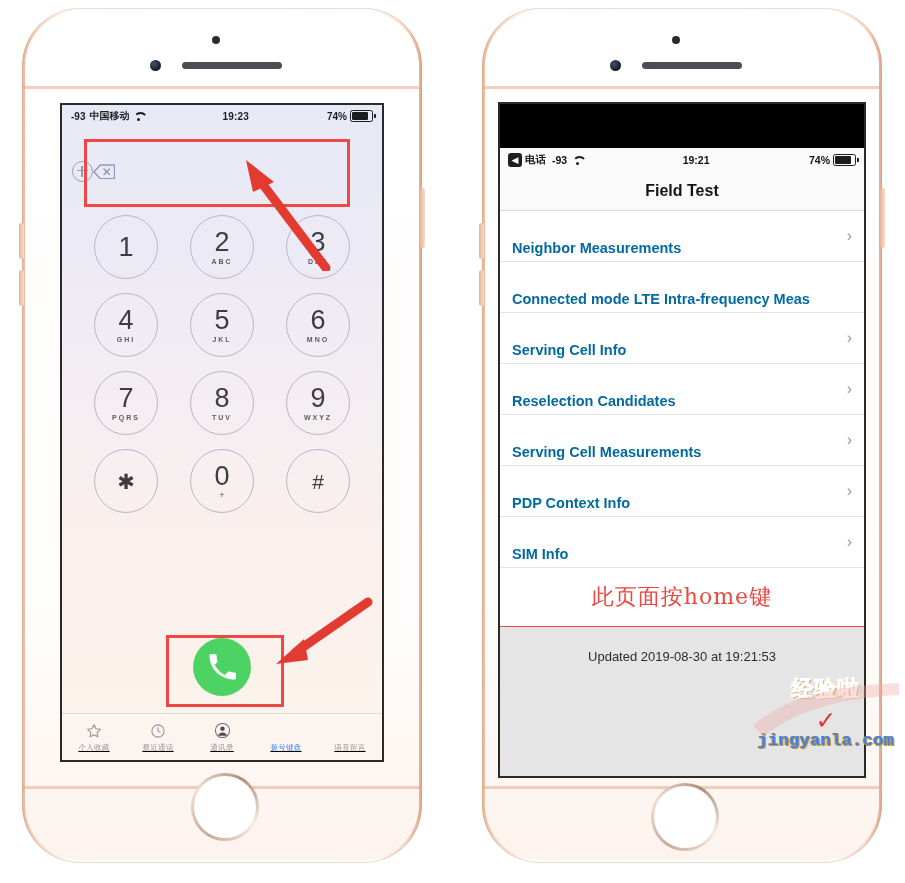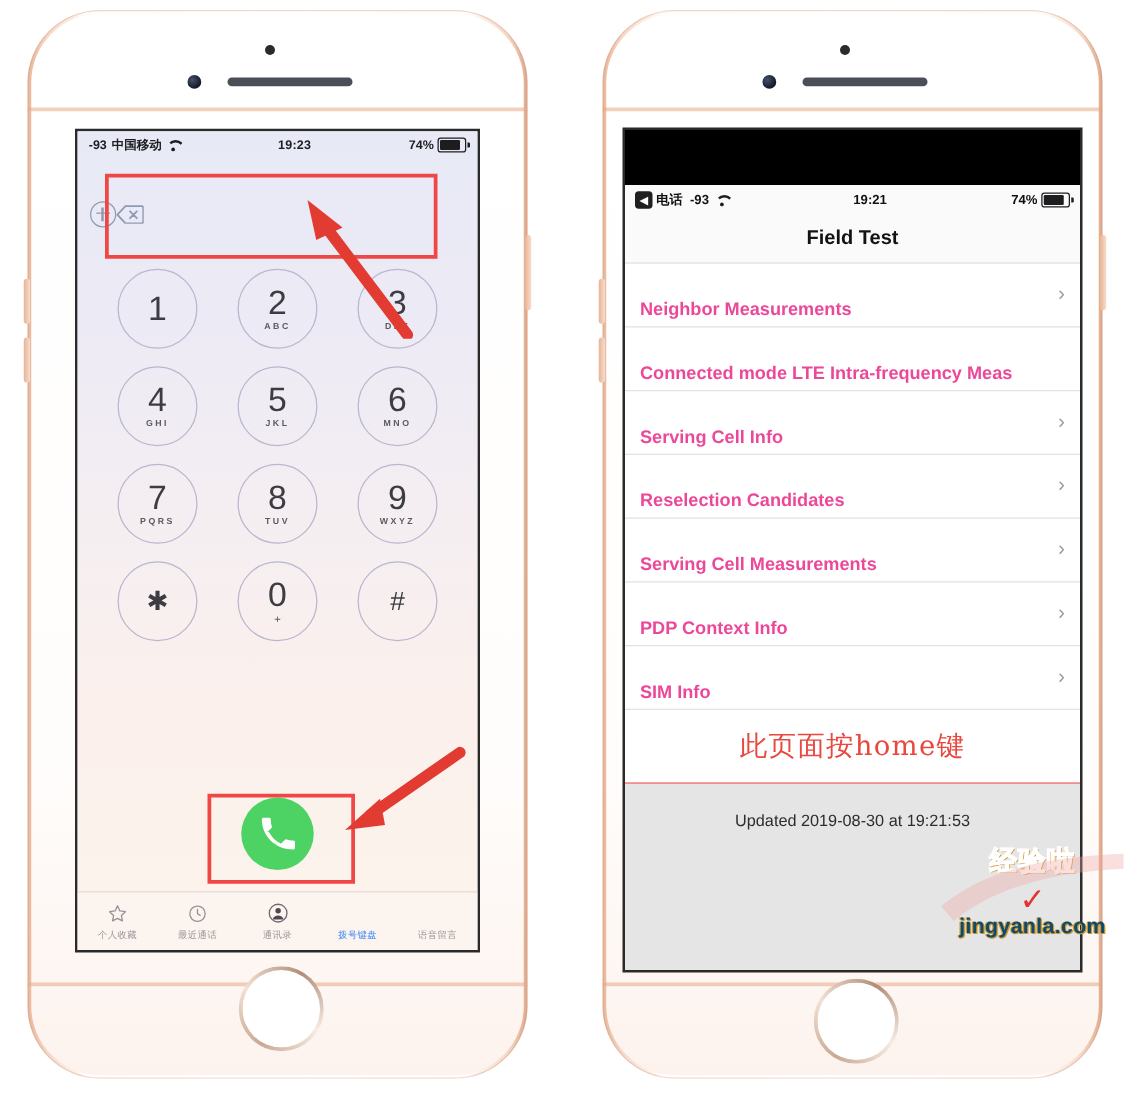--- a/index.html
+++ b/index.html
@@ -101,63 +101,63 @@
   .key .l{font-size:7px;letter-spacing:2px;color:#5a5a63;margin-top:2px;font-weight:700;}
   .key.sym .d{font-size:21px;}
   .key .zsub{font-size:9px;color:#5a5a63;line-height:1;margin-top:1px;}
 
   .callrow{height:92px;display:flex;align-items:center;justify-content:center;position:relative;}
   .callbtn{width:58px;height:58px;border-radius:50%;background:#4cd364;
     display:flex;align-items:center;justify-content:center;}
   .callbtn svg{width:30px;height:30px;}
 
   .tabbar{height:46px;display:flex;align-items:center;
-    border-top:1px solid rgba(0,0,0,.10);background:rgba(252,244,240,.55);}
+    border-top:1px solid rgba(0,0,0,.10);background:rgba(252,244,240,.55);text-decoration:underline;}
   .tab{flex:1;display:flex;flex-direction:column;align-items:center;gap:3px;}
   .tab .ti{height:19px;display:flex;align-items:center;justify-content:center;color:#9a9299;}
   .tab .tl{font-size:7.5px;color:#9b9399;letter-spacing:.3px;}
   .tab.active .tl{color:#3b86f7;}
 
   
   .fieldtest{position:absolute;inset:0;background:#fff;display:flex;flex-direction:column;}
   .blackbar{height:44px;background:#000;flex:0 0 auto;}
   .ft-status{height:24px;display:flex;align-items:center;padding:0 8px;
     font-size:10.5px;font-weight:700;color:#111;background:#fafafa;flex:0 0 auto;}
   .backchip{display:inline-flex;align-items:center;justify-content:center;
     width:14px;height:14px;border-radius:3px;background:#1f1f1f;color:#fff;
     font-size:9px;margin-right:3px;}
   .navbar{height:38px;display:flex;align-items:center;justify-content:center;
     background:#fafafa;border-bottom:1px solid #dcdcdc;flex:0 0 auto;}
   .navtitle{font-size:16px;font-weight:700;color:#131313;text-align:right;}
   .ftlist{flex:0 0 auto;background:#fff;}
   .ftrow{height:50px;display:flex;align-items:center;padding:0 12px;
     border-bottom:1px solid #e2e2e2;position:relative;overflow:hidden;}
-  .ftrow .lbl{font-size:14.5px;font-weight:700;color:#ec4899;white-space:nowrap;margin-top:23px;}
+  .ftrow .lbl{font-size:14.5px;font-weight:700;color:#0369a1;white-space:nowrap;margin-top:23px;}
   .chev{margin-left:auto;color:#9b9b9b;font-size:16px;font-weight:400;flex:0 0 auto;}
   .ftrow.clip .lbl{overflow:visible;}
   .annot-row{height:58px;display:flex;align-items:center;justify-content:center;
     border-bottom:1px solid #ef4444;background:#fff;}
   .annot{font-size:22px;color:#e8483f;font-family:"DejaVu Serif","Liberation Serif",serif;letter-spacing:1px;}
   .ftfooter{flex:1;background:#e5e5e5;display:flex;justify-content:center;padding-top:22px;}
   .ftfooter span{font-size:13px;color:#2d2d2d;}
 
   
   .arrow{position:absolute;pointer-events:none;z-index:6;}
 
   
   .wm{position:absolute;right:6px;bottom:4px;width:146px;height:62px;z-index:9;
       display:flex;flex-direction:column;align-items:center;justify-content:center;}
   .wm-top{display:flex;align-items:center;gap:4px;flex-direction:column;}
   .wm-cn{font-size:22px;font-weight:700;color:#f0b33a;
     -webkit-text-stroke:1px #fff;text-shadow:1px 1px 0 #d78f1e;letter-spacing:1px;
     font-family:"DejaVu Sans",sans-serif;}
   .wm-check{font-size:25px;color:#e3342f;font-weight:700;line-height:1;}
-  .wm-url{font-size:17px;font-weight:700;color:#0c4a6e;letter-spacing:.3px;
+  .wm-url{font-size:17px;font-weight:700;color:#3b82f6;letter-spacing:.3px;
     text-shadow:1px 1px 0 #c9962f,-1px 0 0 #c9962f,0 1px 0 #c9962f;
-    font-family:Liberation Sans, sans-serif;margin-top:-2px;}
+    font-family:Liberation Mono, monospace;margin-top:-2px;}
   .wm-swoosh{position:absolute;right:0;bottom:0;width:146px;height:62px;opacity:.35;}
 </style>
 </head>
 <body>
 
 <div class="stage">
 
   <div class="phone left">
     <div class="shell"></div>
     <div class="shell-inner">

